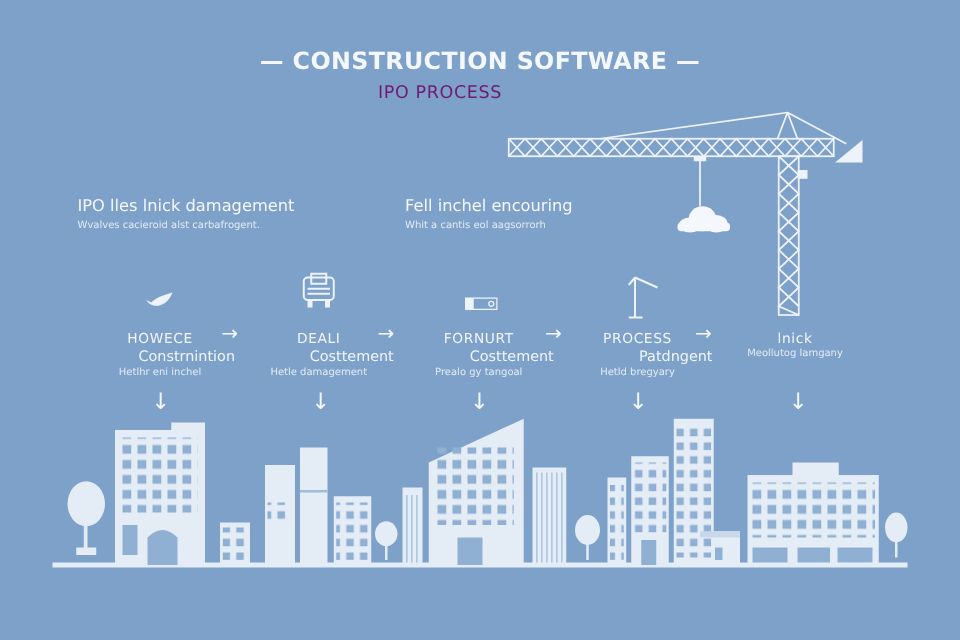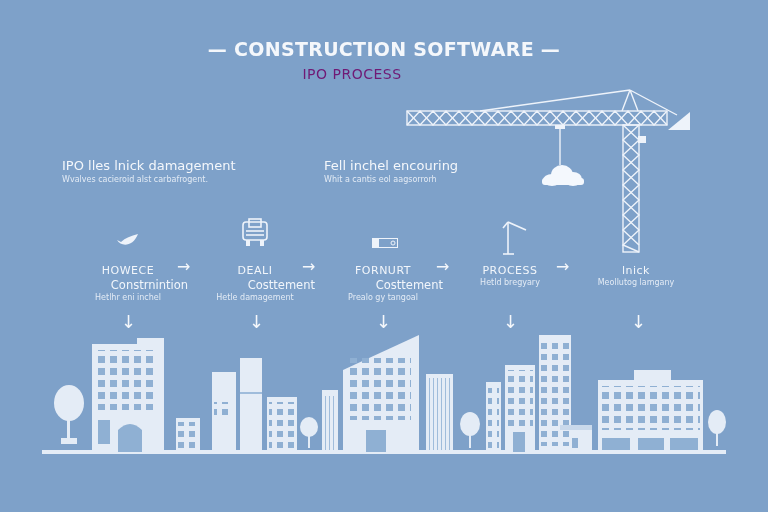--- a/index.html
+++ b/index.html
@@ -109,20 +109,21 @@
   <div class="l2">Costtement</div>
   <div class="l3">Hetle damagement</div>
 </div>
 <div class="abs step" style="left:323px; top:264px;">
   <div class="l1">FORNURT</div>
   <div class="l2">Costtement</div>
   <div class="l3">Prealo gy tangoal</div>
 </div>
 <div class="abs step" style="left:450px; top:264px;">
   <div class="l1">PROCESS</div>
+  <div class="l2">Patdngent</div>
   <div class="l3">Hetld bregyary</div>
 </div>
 <div class="abs step" style="left:576px; top:264px;">
   <div class="l1">lnick</div>
   <div class="l3">Meollutog lamgany</div>
 </div>
 
 <div class="abs arrow-r" style="left:177px; top:259px;">→</div>
 <div class="abs arrow-r" style="left:302px; top:259px;">→</div>
 <div class="abs arrow-r" style="left:436px; top:259px;">→</div>

